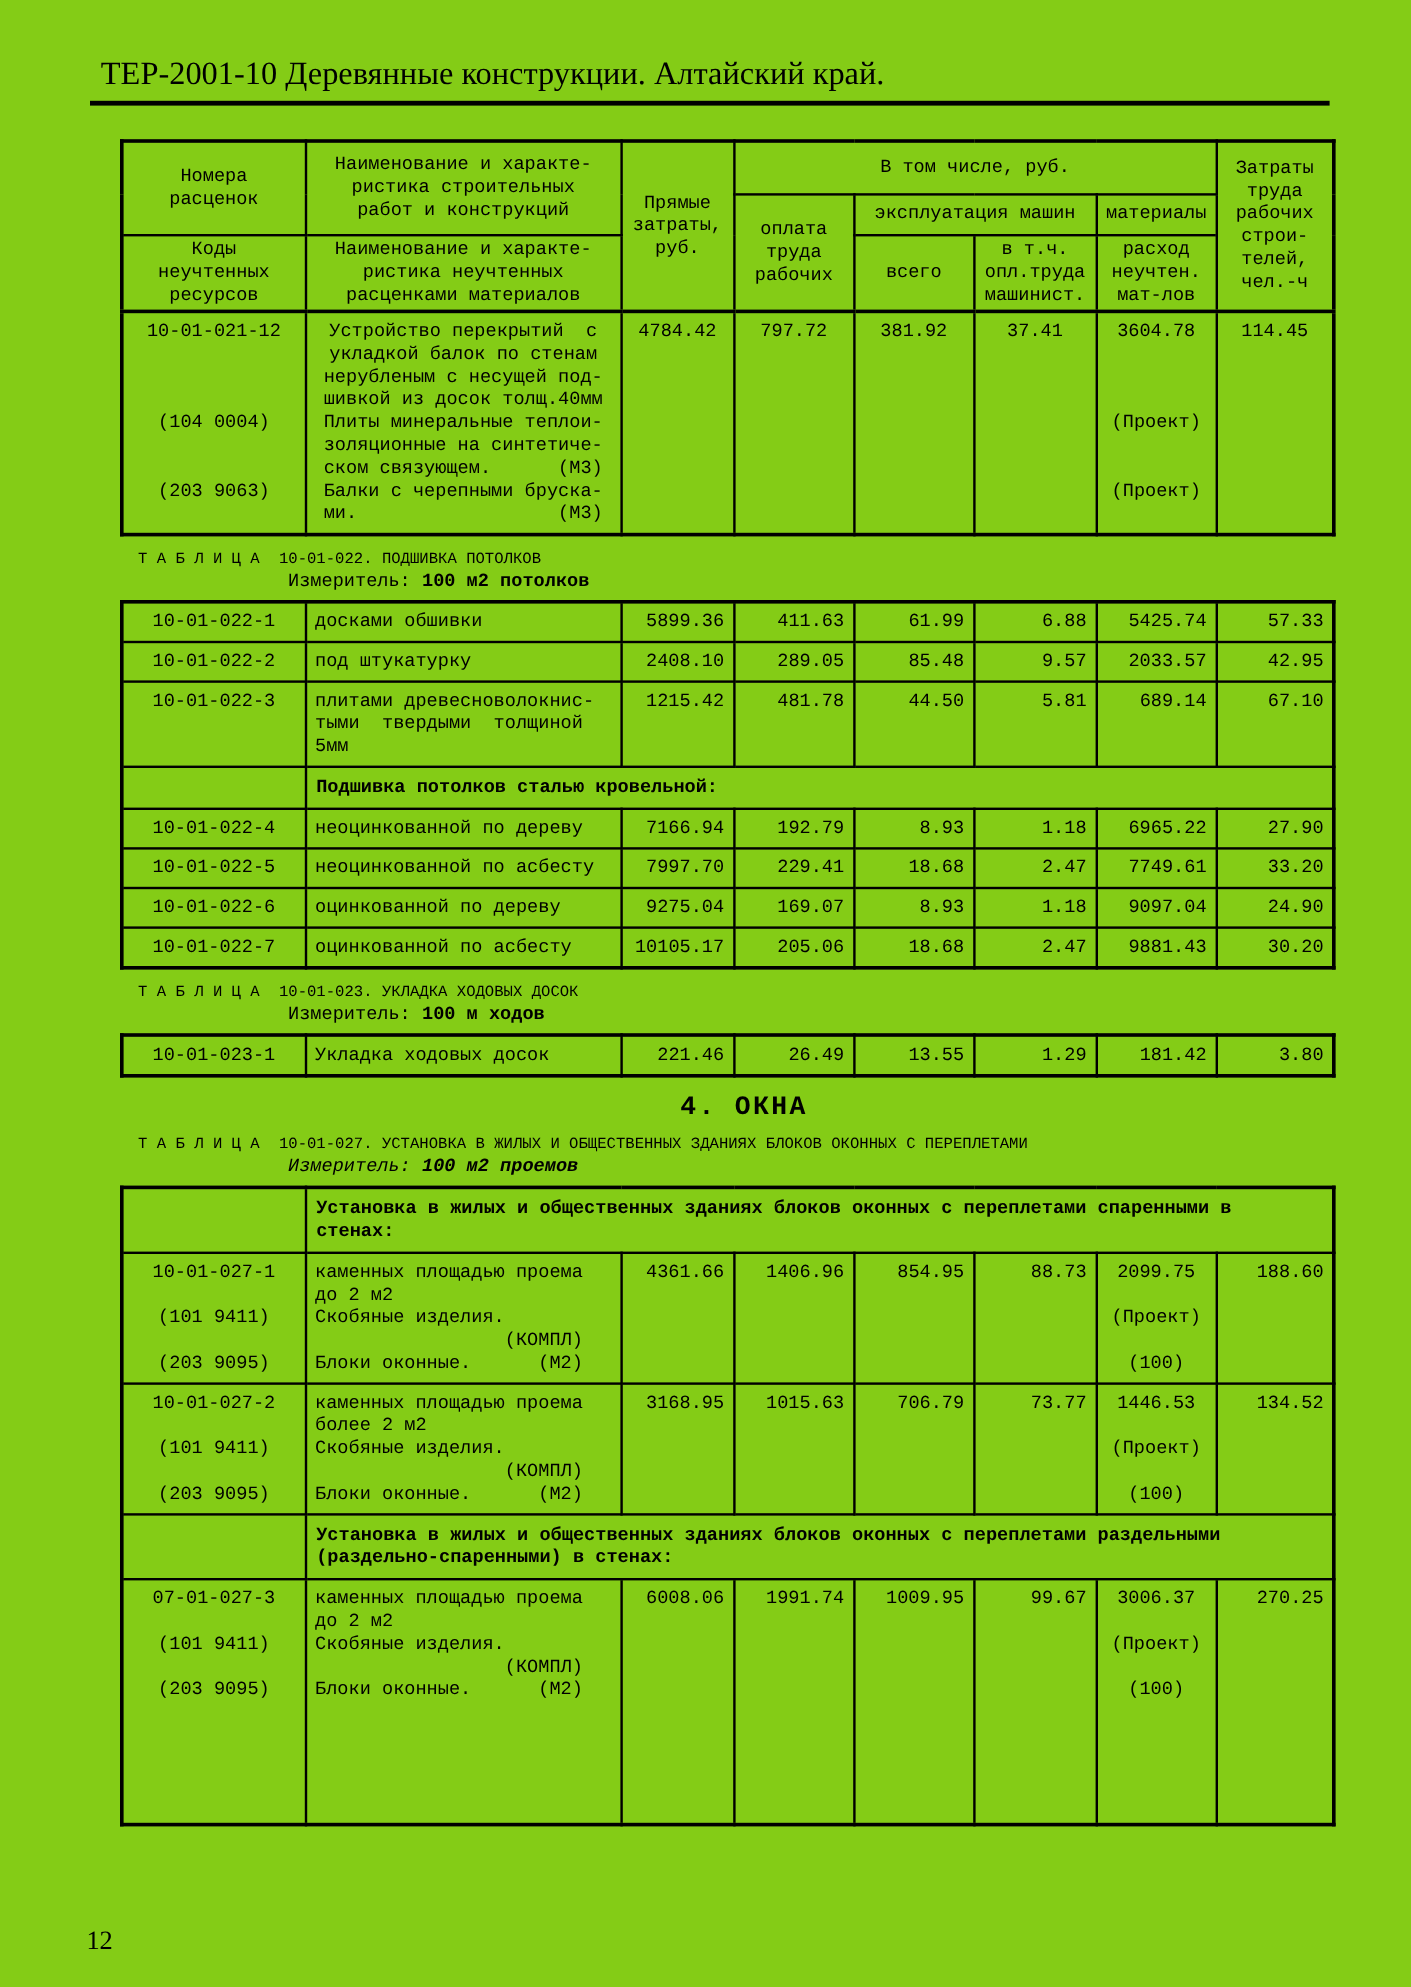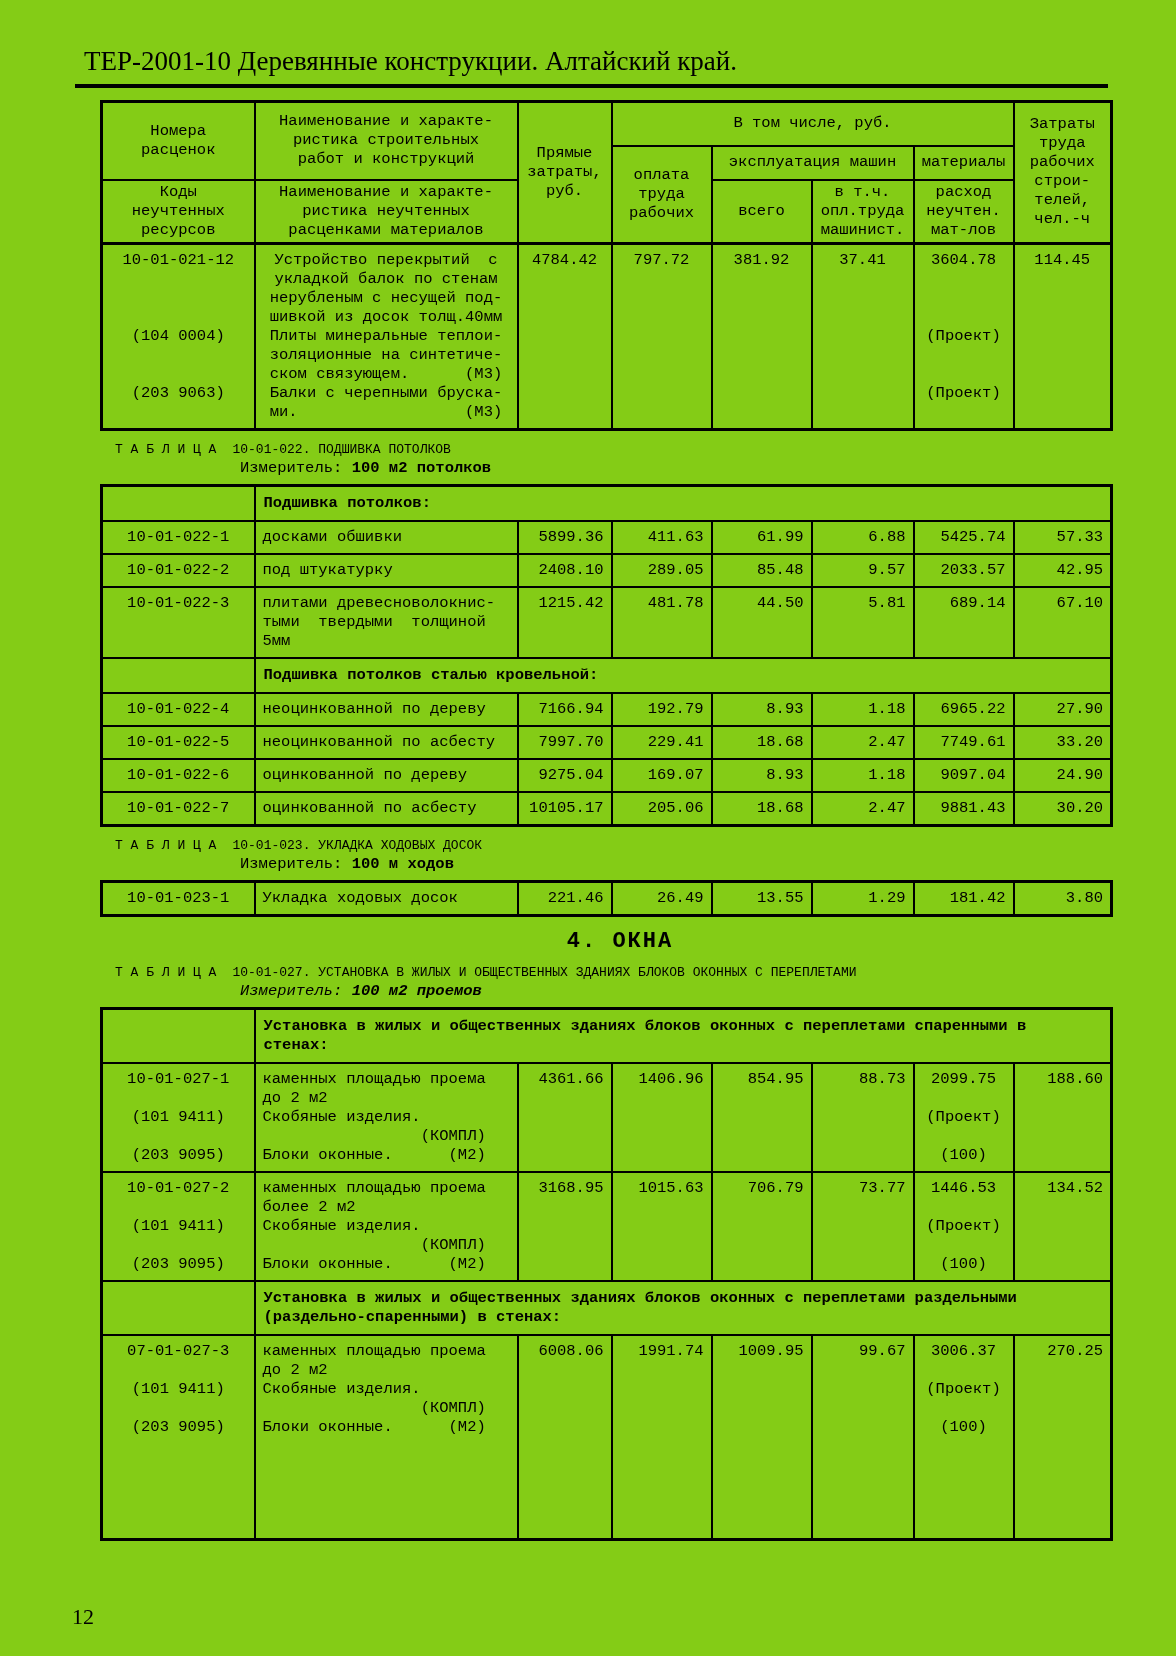--- a/index.html
+++ b/index.html
@@ -8,21 +8,21 @@
     background:#84cc16; color:#000;
     font-family:"Liberation Mono","DejaVu Sans Mono",monospace;
     overflow:hidden;
   }
   .doc-title {
     position:absolute; left:84px; top:46px;
     font-family:"Liberation Serif","DejaVu Serif",serif;
     font-size:27px; font-weight:normal; white-space:nowrap;
   }
   .title-rule { position:absolute; left:75px; top:84px; width:1033px; height:4px; background:#000; }
-  .content { position:absolute; left:100px; top:100px; width:1010px; }
+  .content { position:absolute; left:100px; top:116px; width:1010px; }
 
   table.tbl { border-collapse:collapse; table-layout:fixed; width:1010px; border:3px solid #000; }
   table.tbl td {
     border:2px solid #000; vertical-align:top;
     font-size:15.5px; line-height:19px; padding:6px 7px;
   }
   .pre { white-space:pre; }
   .ctr { text-align:center; }
   .num { text-align:right; }
   .lft { text-align:left; }
@@ -159,24 +159,20 @@
           <col style="width:263px">
           <col style="width:94px">
           <col style="width:100px">
         <col style="width:100px">
           <col style="width:102px">
           <col style="width:100px">
           <col style="width:98px">
       </colgroup>
       <tbody>
         <tr>
-          <td></td>
-          <td class="grp-cell" colspan="7">Подшивка потолков:</td>
-        </tr>
-        <tr>
           <td class="ctr">10-01-022-1</td>
           <td class="lft">досками обшивки</td>
           <td class="num">5899.36</td>
           <td class="num">411.63</td>
           <td class="num">61.99</td>
           <td class="num">6.88</td>
           <td class="num">5425.74</td>
           <td class="num">57.33</td>
         </tr>
         <tr>

